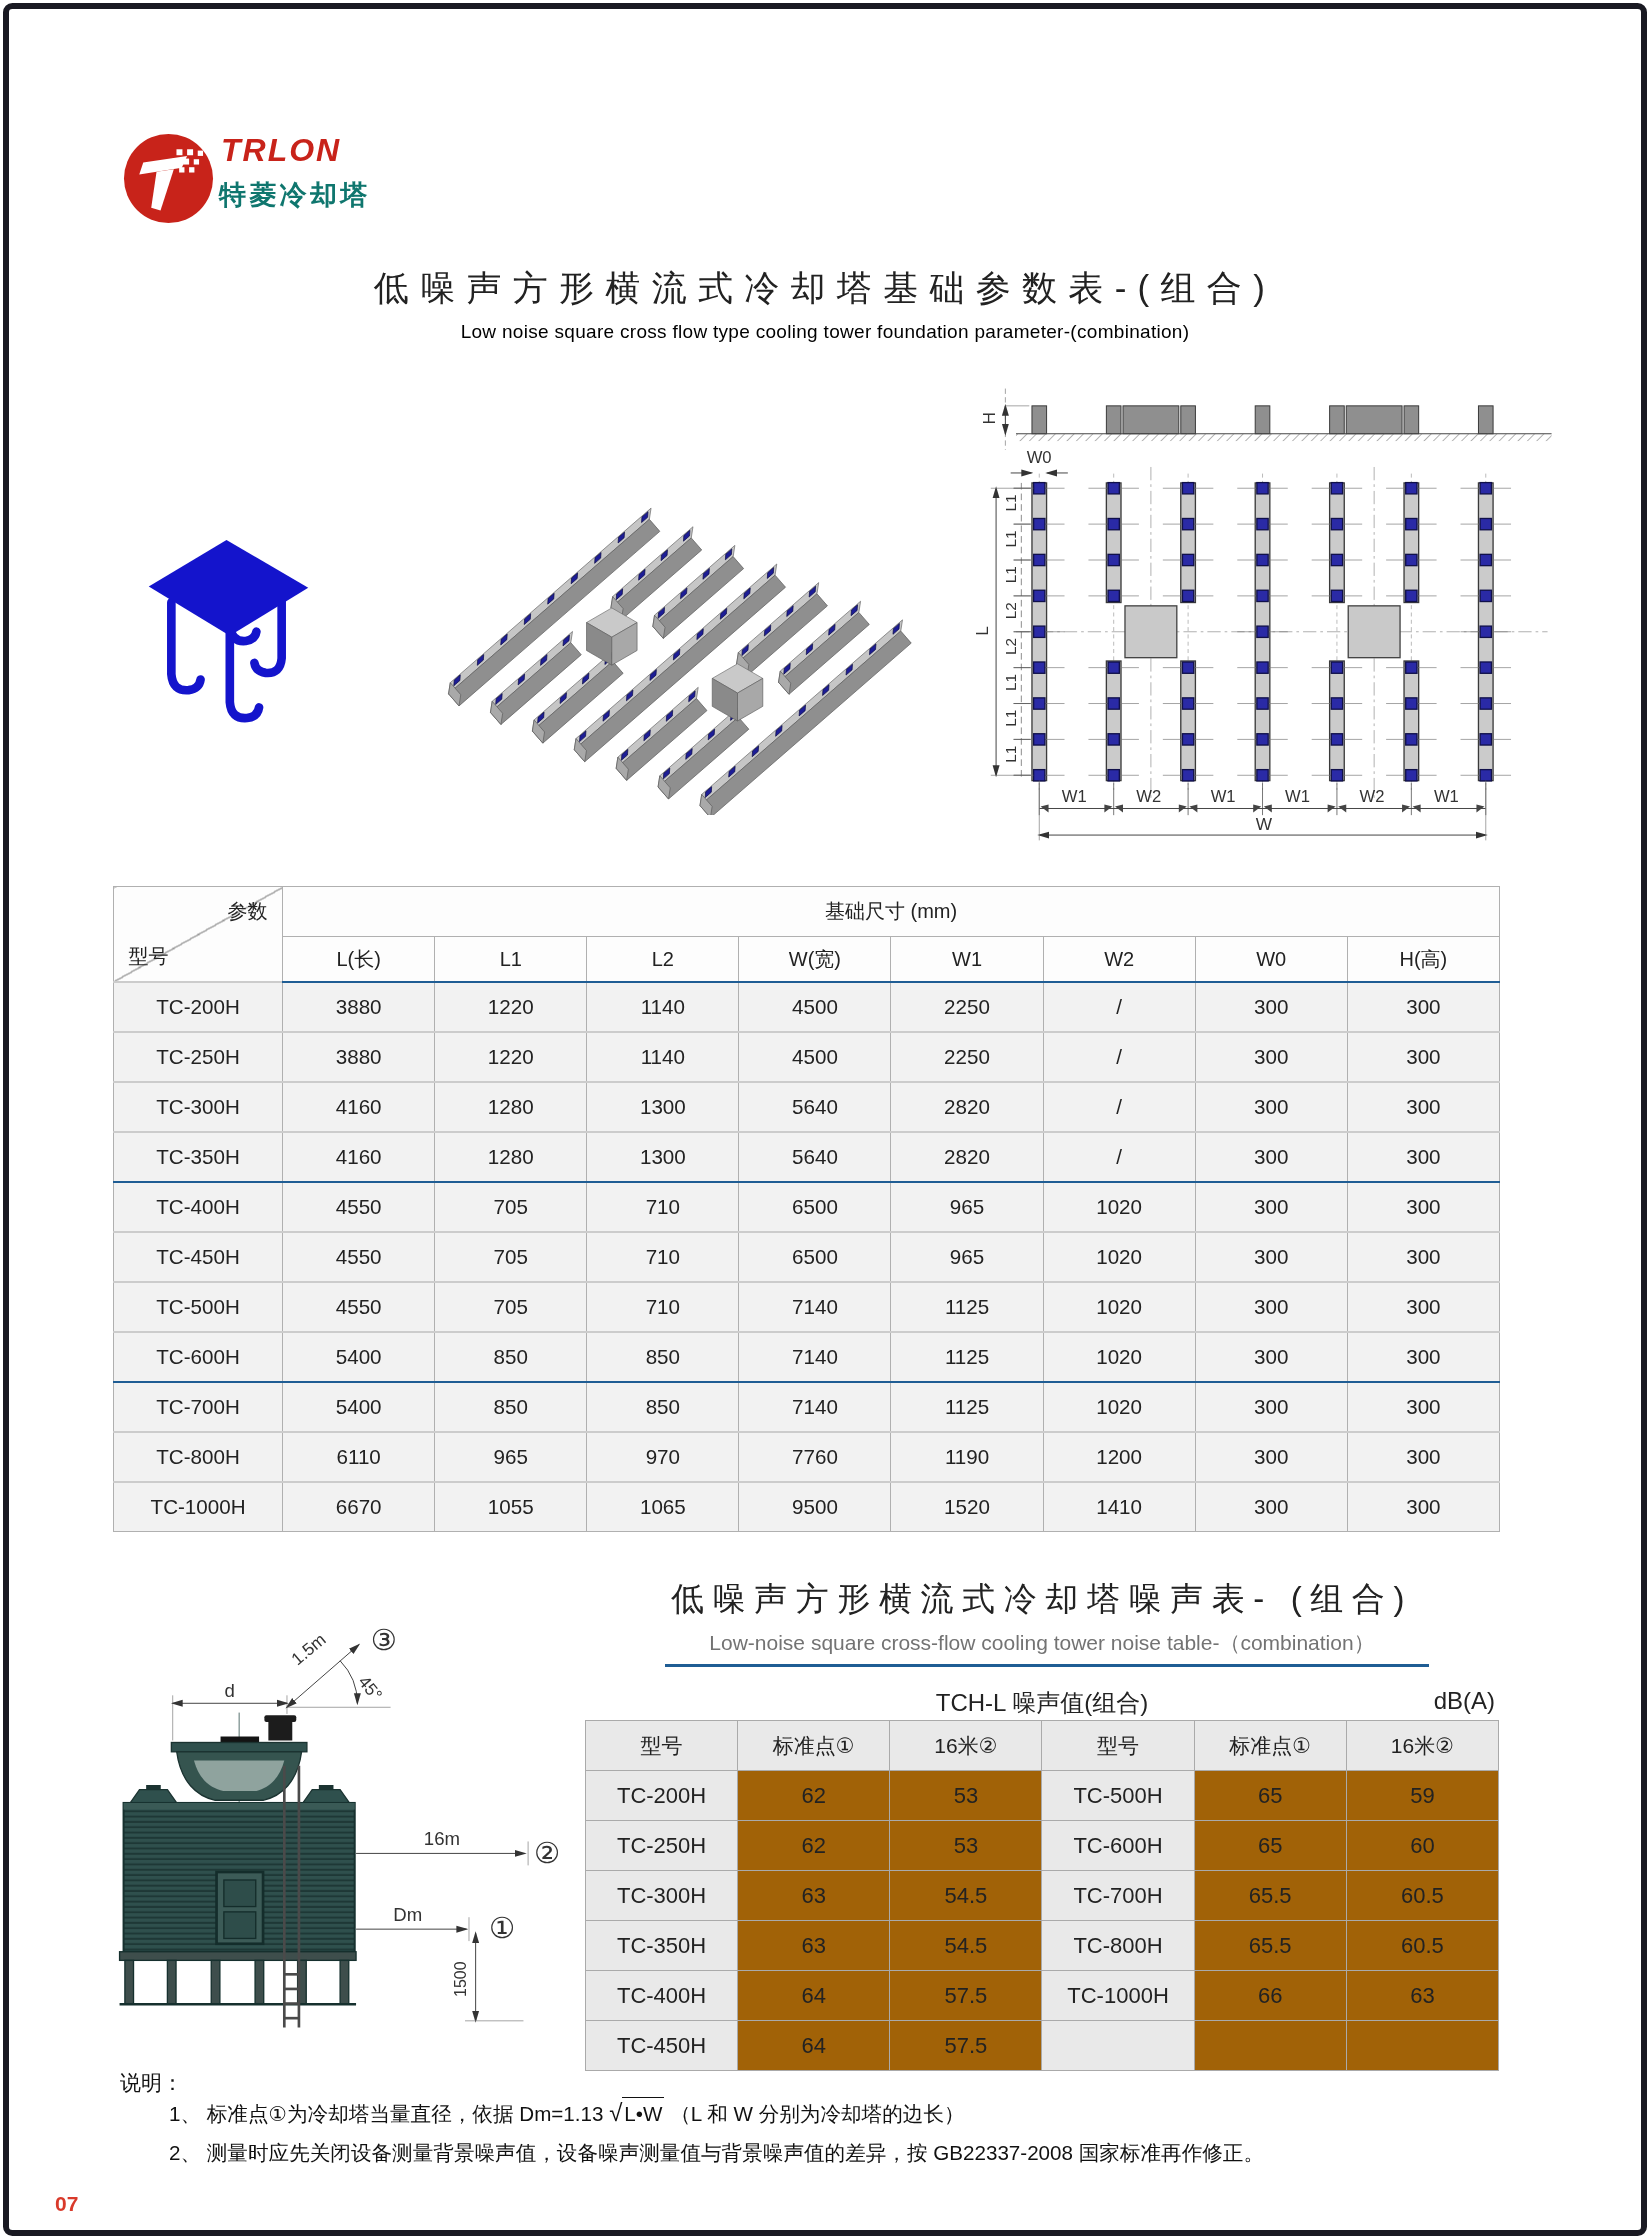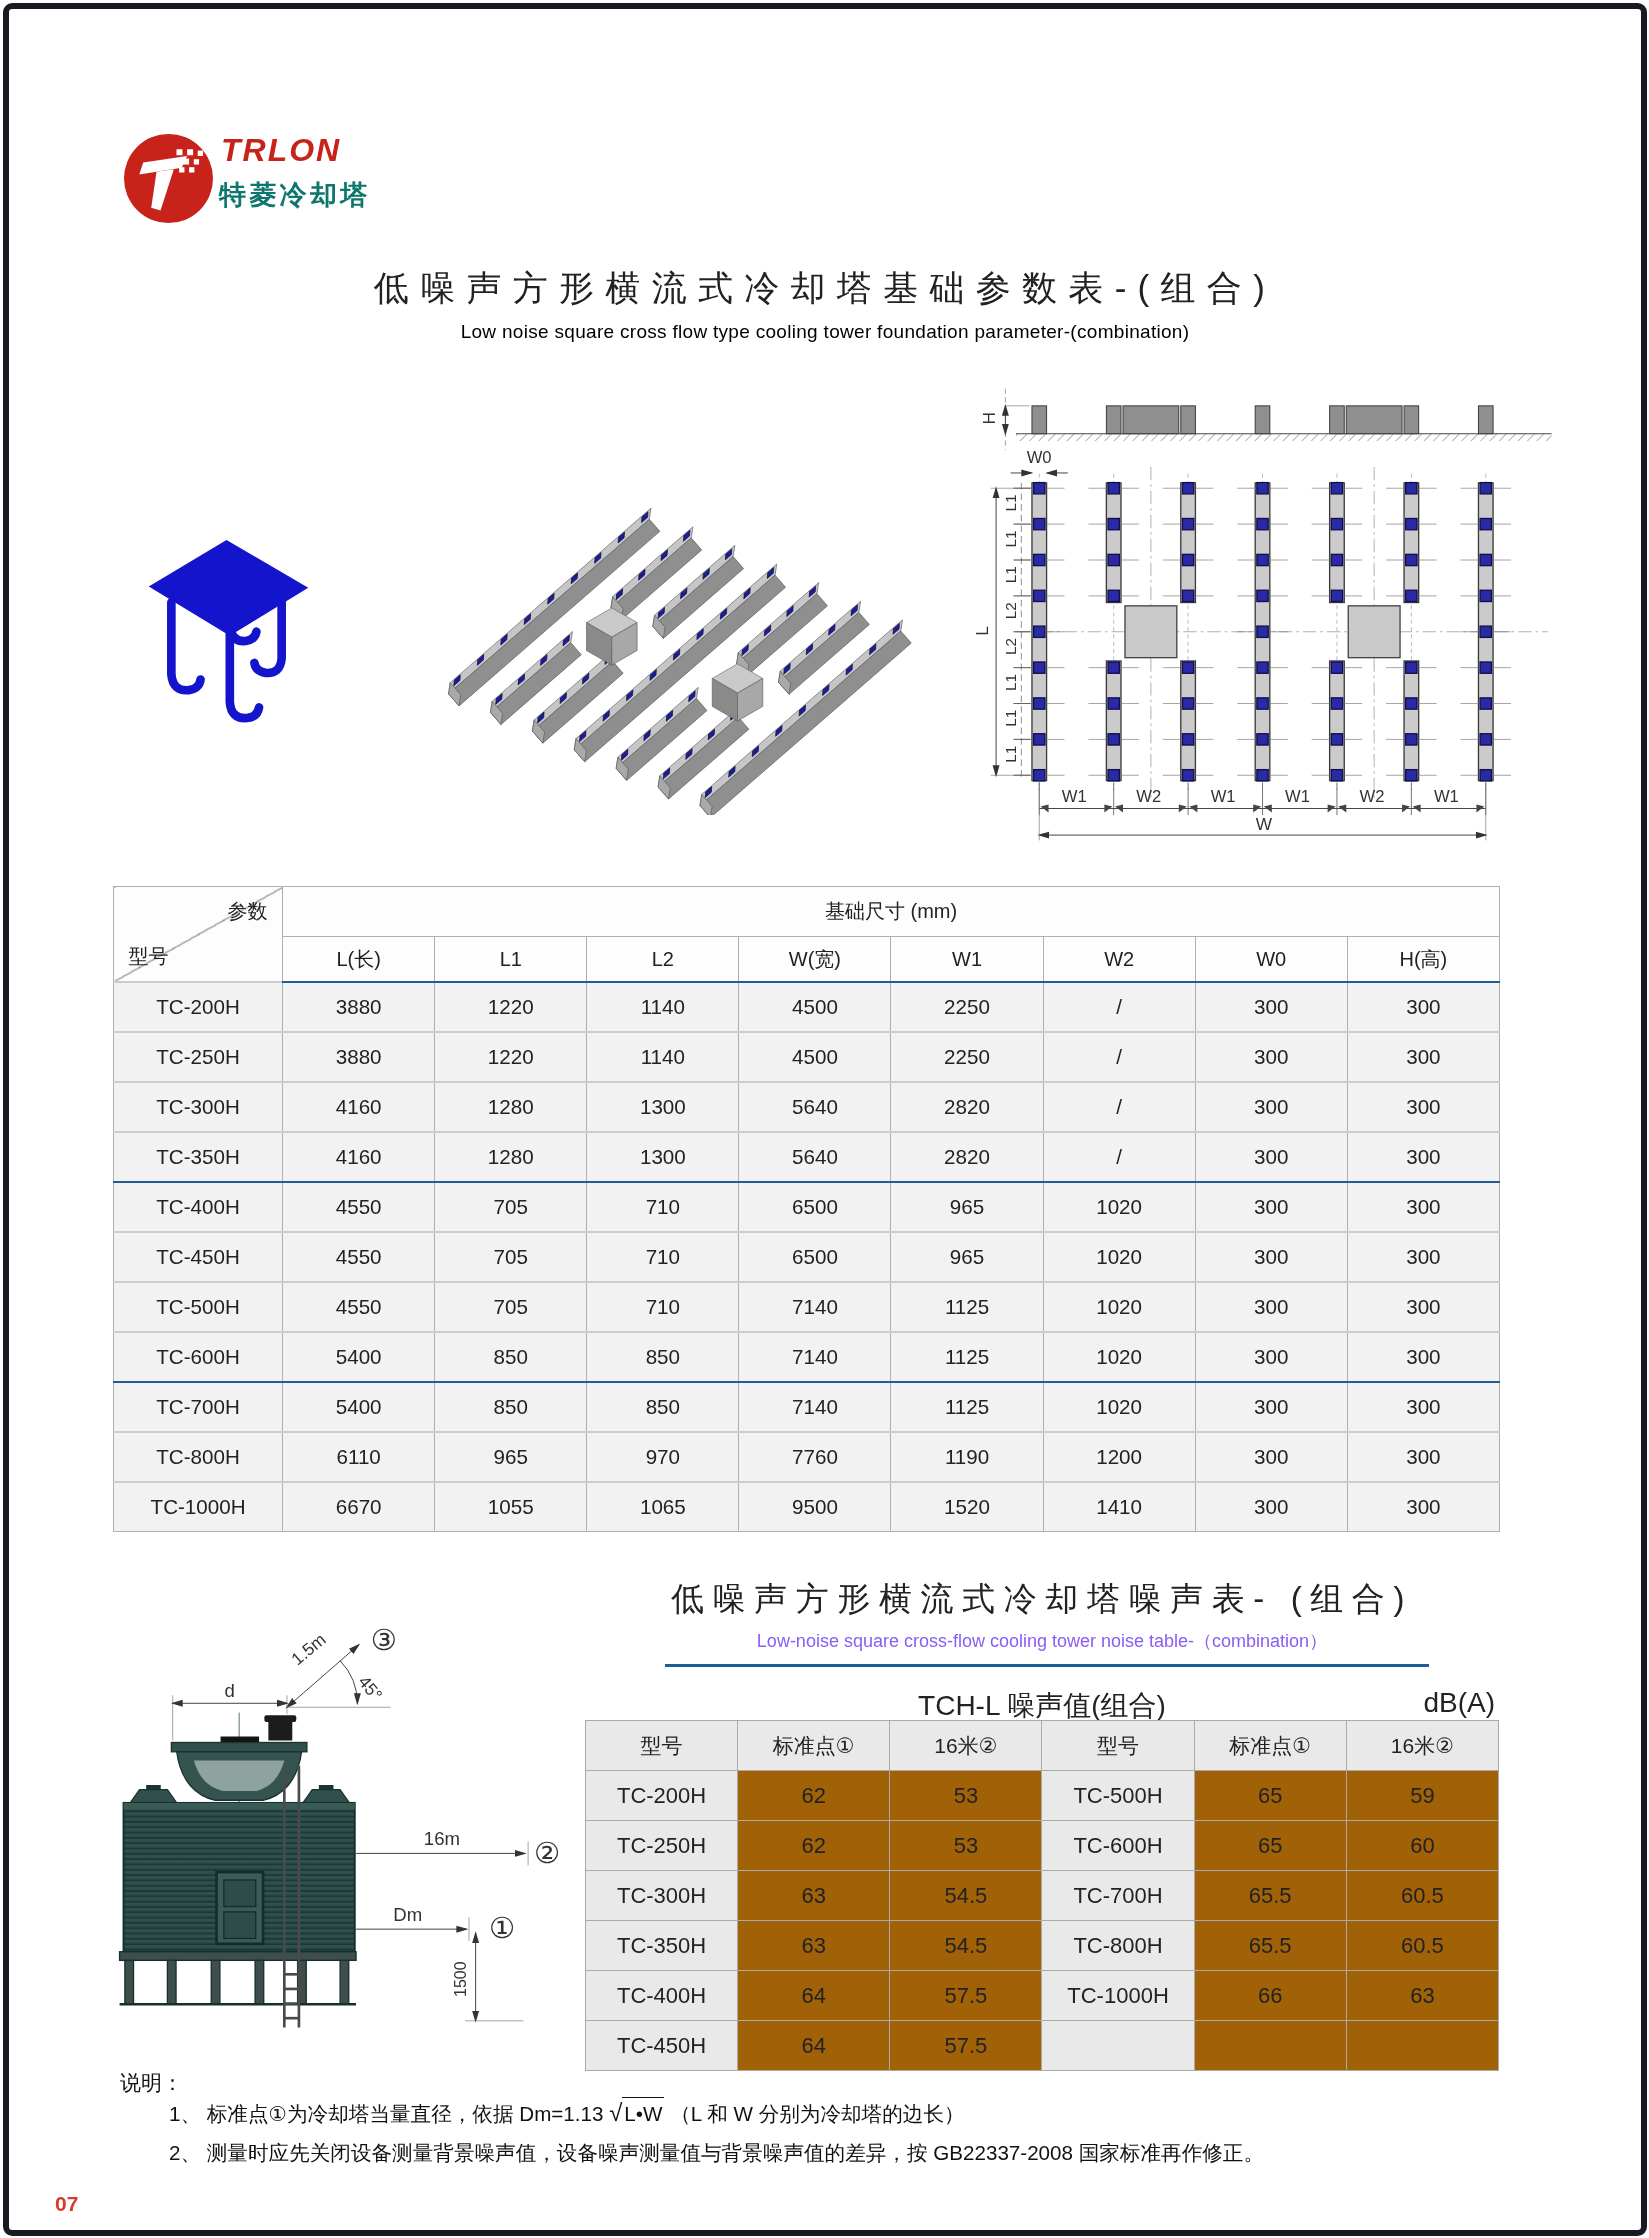--- a/index.html
+++ b/index.html
@@ -12,37 +12,37 @@
   .brand-en{left:221px;top:132px;font-size:32px;font-weight:bold;font-style:italic;color:#c8231a;letter-spacing:2px;}
   .brand-cn{left:219px;top:177px;font-size:27px;font-weight:bold;color:#0f766e;letter-spacing:3.3px;}
   .doc-title{left:419px;top:160px;font-size:35px;font-weight:bold;color:#141414;letter-spacing:0.7px;}
 
   
   .sec1{left:0;right:0;top:265px;text-align:center;}
   .sec1 .cn{font-size:35px;font-weight:500;letter-spacing:11.3px;color:#222;}
   .sec1 .en{margin-top:9.3px;font-size:19px;color:#000000;letter-spacing:0.3px;}
   .sec2{left:585px;width:914px;top:1577px;text-align:center;}
   .sec2 .cn{font-size:33px;font-weight:500;letter-spacing:8.6px;color:#222;}
-  .sec2 .en{margin-top:6.6px;font-size:18px;color:#8b5cf6;}
+  .sec2 .en{margin-top:6.6px;font-size:21px;color:#737373;}
   .sec2-underline{left:665px;top:1664px;width:764px;height:3.3px;background:#1f5d94;}
 
   
   .ftable{left:113px;top:886px;width:1387px;border-collapse:collapse;table-layout:fixed;}
   .ftable td,.ftable th{border:0.7px solid #b0b0b0;text-align:center;vertical-align:middle;font-weight:normal;color:#222;overflow:hidden;}
   .ftable{border:1.3px solid #9a9a9a;}
   .ftable thead td,.ftable thead th{background:#fdfdfd;font-size:20px;height:47px;}
   .ftable thead tr.subhead th{border-bottom:2.7px solid #1f5d94;height:42px;}
   .ftable tbody td,.ftable tbody th{background:#f2f2f2;font-size:20.6px;height:46px;border-top:2px solid #cccccc;}
   .ftable tbody tr.group-start td,.ftable tbody tr.group-start th{border-top:2.7px solid #1f5d94;}
   .diagcell{position:relative;background:linear-gradient(to bottom right,#fdfdfd calc(50% - 0.7px),#9a9a9a calc(50% - 0.7px),#9a9a9a calc(50% + 0.7px),#fdfdfd calc(50% + 0.7px)) !important;}
   .diagcell .c-top{position:absolute;top:10.6px;right:14.6px;font-size:20px;}
   .diagcell .c-bot{position:absolute;bottom:10.6px;left:14.6px;font-size:20px;}
 
   
-  .ntitle{left:585px;top:1687px;width:914px;height:29px;font-size:28px;color:#222;}
+  .ntitle{left:585px;top:1687px;width:914px;height:29px;font-size:24px;color:#222;}
   .ntitle .center{position:absolute;left:0;right:0;text-align:center;}
   .ntitle .right{position:absolute;right:4px;}
   .ntable{left:585px;top:1720px;width:914px;border-collapse:collapse;table-layout:fixed;border:1.3px solid #999;}
   .ntable th,.ntable td{border:0.7px solid #aaa;text-align:center;vertical-align:middle;font-weight:normal;color:#222;height:47px;background:#a16207;}
   .ntable thead th{background:#e9e9e9;font-size:21px;}
   .ntable td{font-size:22px;}
   .ntable td.model{background:#e9e9e9;}
 
   
   .notes-head{left:120px;top:2069px;font-size:21px;color:#111;}

